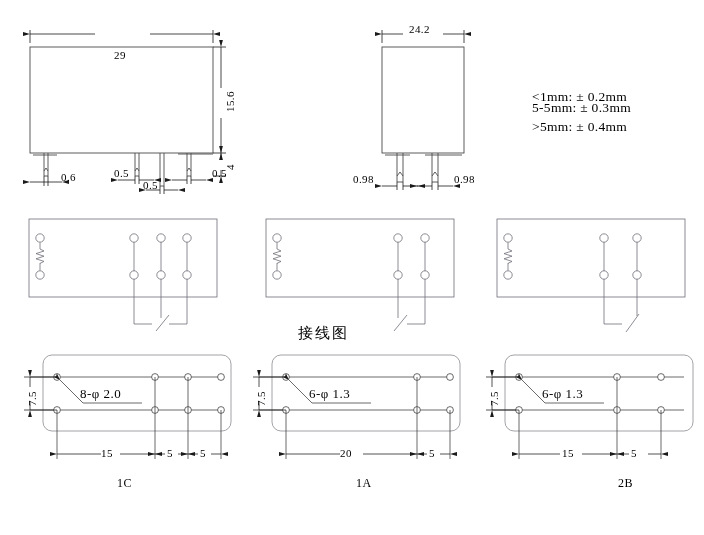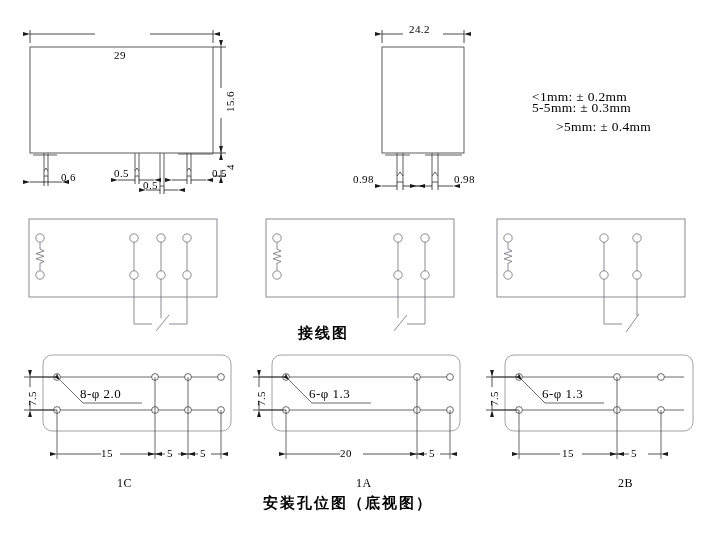--- a/index.html
+++ b/index.html
@@ -36,21 +36,21 @@
     letter-spacing: 0.4px;
   }
   .dim-v {
     font-size: 11px;
     letter-spacing: 0.4px;
     transform-origin: 0 0;
     transform: rotate(-90deg);
   }
   .cap-cn {
     font-family: "DejaVu Sans", sans-serif;
-    font-weight: bold;
+    font-weight: normal;
     font-size: 15px;
     letter-spacing: 2px;
   }
   .tol-title {
     font-family: "DejaVu Sans", sans-serif;
     font-size: 14px;
     letter-spacing: 1px;
   }
   .tol-line {
     font-family: "Liberation Serif", serif;
@@ -388,21 +388,21 @@
   <div class="lbl dim" style="left:212px; top:168px;">0.5</div>
 
   <div class="lbl dim" style="left:409px; top:24px;">24.2</div>
 
   <div class="lbl dim" style="left:353px; top:174px;">0.98</div>
 
   <div class="lbl dim" style="left:454px; top:174px;">0.98</div>
 
   <div class="lbl tol-line" style="left:532px; top:90px;">&lt;1mm: ± 0.2mm</div>
   <div class="lbl tol-line" style="left:532px; top:101px;">5-5mm: ± 0.3mm</div>
-  <div class="lbl tol-line" style="left:532px; top:120px;margin-left:24px;">&gt;5mm: ± 0.4mm</div>
+  <div class="lbl tol-line" style="left:532px; top:120px;">&gt;5mm: ± 0.4mm</div>
 
   <div class="lbl cap-cn" style="left:298px; top:326px;">接线图</div>
 
   <div class="lbl holecall" style="left:80px; top:387px;">8-φ 2.0</div>
   <div class="lbl dim-v" style="left:27px; top:406px;">7.5</div>
   <div class="lbl dim" style="left:101px; top:448px;">15</div>
   <div class="lbl dim" style="left:167px; top:448px;">5</div>
   <div class="lbl dim" style="left:200px; top:448px;">5</div>
   <div class="lbl variant" style="left:117px; top:477px;text-align:right;">1C</div>
 
@@ -411,15 +411,14 @@
   <div class="lbl dim" style="left:340px; top:448px;">20</div>
   <div class="lbl dim" style="left:429px; top:448px;">5</div>
   <div class="lbl variant" style="left:356px; top:477px;">1A</div>
 
   <div class="lbl holecall" style="left:542px; top:387px;">6-φ 1.3</div>
   <div class="lbl dim-v" style="left:489px; top:406px;">7.5</div>
   <div class="lbl dim" style="left:562px; top:448px;">15</div>
   <div class="lbl dim" style="left:631px; top:448px;">5</div>
   <div class="lbl variant" style="left:618px; top:477px;">2B</div>
 
-  <div class="lbl cap-cn" style="left:263px; top:496px;">安装孔位图（底视图）</div>
 
 </div>
 
 </body></html>

